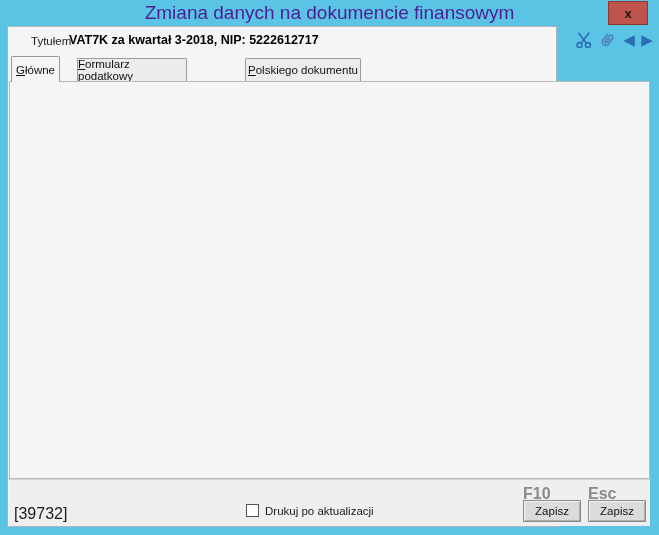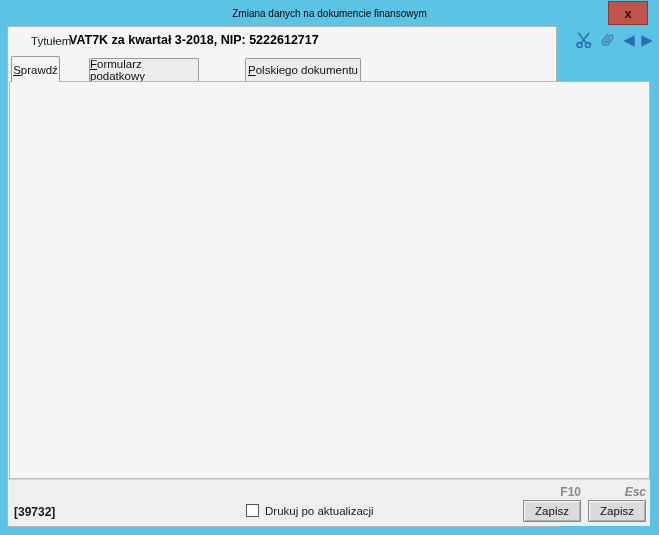--- a/index.html
+++ b/index.html
@@ -1,21 +1,21 @@
 <!DOCTYPE html>
 <html><head>
 <meta charset="utf-8">
 <style>
   * { box-sizing: border-box; margin: 0; padding: 0; }
   body { font-family: "Liberation Sans", sans-serif; background:#888; }
   #window { position:relative; width:659px; height:535px; background:#5BC4E4; overflow:hidden; }
 
   
   .titlebar { position:absolute; left:0; top:0; width:659px; height:26px; display:flex; align-items:center; justify-content:center; }
-  .titlebar .title { font-size:10px; color:#000000; }
+  .titlebar .title { font-size:19px; color:#4c1d95; }
   .closebtn { position:absolute; left:608px; top:1px; width:40px; height:24px; background:#BE544C; border:1px solid #8E352C; display:flex; align-items:center; justify-content:center; font-weight:bold; font-size:13px; color:#1a1a1a; cursor:default; }
 
   
   .client { position:absolute; left:7px; top:26px; width:550px; height:501px; background:#F5F5F5; border:1px solid #AEB6BA; }
 
   
   .hdr-label { position:absolute; left:23px; top:8px; font-size:11.5px; color:#222; }
   .hdr-title { position:absolute; left:61px; top:6px; font-size:12.5px; font-weight:bold; color:#000; }
   .toolicon { position:absolute; top:3px; width:20px; height:20px; display:flex; align-items:center; justify-content:center; }
   .arrow { font-size:15px; color:#2B6CB5; line-height:20px; }
@@ -47,21 +47,21 @@
   .group > .glabel { position:absolute; top:-7px; left:10px; background:#F5F5F5; padding:0 4px; font-size:11.5px; color:#1a1a1a; }
 
   .radio { position:absolute; width:13px; height:13px; border:1px solid #666; border-radius:50%; background:#fff; }
   .radio.sel::after { content:''; display:block; width:5px; height:5px; margin:3px; background:#111; border-radius:50%; }
 
   .tarea { position:absolute; background:#fff; border:1px solid #7E858C; font-size:11.5px; color:#111; padding:1px 4px; line-height:15px; overflow:hidden; }
   .tarea.graytext { color:#8A8A8A; }
 
   
   .footer-div { position:absolute; left:1px; top:452px; width:641px; height:47px; background:#EFEFEF; border-top:1px solid #D6D6D6; }
-  .hotkey { position:absolute; font-size:12px; font-weight:bold; color:#8A8A8A; text-align:right; width:58px; }
+  .hotkey { position:absolute; font-size:16px; font-weight:bold; color:#8A8A8A; text-align:left; width:58px; }
   .checkbox { position:absolute; width:13px; height:13px; background:#fff; border:1px solid #555; }
 </style>
 </head>
 <body>
 
 <div id="window">
 
   <div class="titlebar">
     <span class="title">Zmiana danych na dokumencie finansowym</span>
   </div>
@@ -88,23 +88,23 @@
       </svg>
     </div>
     <div class="toolicon" style="left:611px;">
       <span class="arrow">◀</span>
     </div>
     <div class="toolicon" style="left:629px;">
       <span class="arrow">▶</span>
     </div>
 
     <div class="tab active" style="left:3px; width:49px;">
-      <span class="tlabel ak">Sprawdź</span>
-    </div>
-    <div class="tab" style="left:52px; width:110px;margin-left:29px;">
+      <span class="tlabel ak">Główne</span>
+    </div>
+    <div class="tab" style="left:40px; width:110px;margin-left:29px;">
       <span class="tlabel ak">Formularz podatkowy</span>
     </div>
     <div class="tab" style="left:237px; width:116px;">
       <span class="tlabel ak">Polskiego dokumentu</span>
     </div>
 
     <div class="panel"></div>
 
     <span class="lbl" style="left:5px; top:68px;">Rodzaj</span>
     <div class="combo" style="left:50px; top:64px; width:148px; height:22px;">
@@ -177,24 +177,24 @@
     <span class="lbl" style="left:5px; top:378px;">Tytułem</span>
     <div class="tarea" style="left:78px; top:369px; width:527px; height:34px;">
       <div>VAT7K za kwartał 3-2018, NIP: 5222612717</div>
       <div>w tym VAT PP: 21 554 913,00</div>
     </div>
 
     <span class="lbl" style="left:5px; top:415px;">Opis operacji</span>
     <div class="tarea" style="left:78px; top:407px; width:527px; height:34px;"></div>
 
     <div class="footer-div"></div>
-    <span class="lbl" style="left:6px; top:478px; font-size:12px;font-weight:bold;">[39732]</span>
+    <span class="lbl" style="left:6px; top:478px; font-size:16px;">[39732]</span>
 
     <span class="checkbox" style="left:238px; top:477px;"></span>
     <span class="lbl" style="left:257px; top:478px;text-align:right;">Drukuj po aktualizacji</span>
 
     <span class="hotkey" style="left:515px; top:458px;">F10</span>
-    <span class="hotkey" style="left:580px; top:458px;font-style:italic;">Esc</span>
+    <span class="hotkey" style="left:580px; top:458px;">Esc</span>
     <div class="btn" style="left:515px; top:473px; width:58px; height:22px;">Zapisz</div>
     <div class="btn" style="left:580px; top:473px; width:58px; height:22px;">Zapisz</div>
 
   </div>
 </div>
 
 </body></html>

